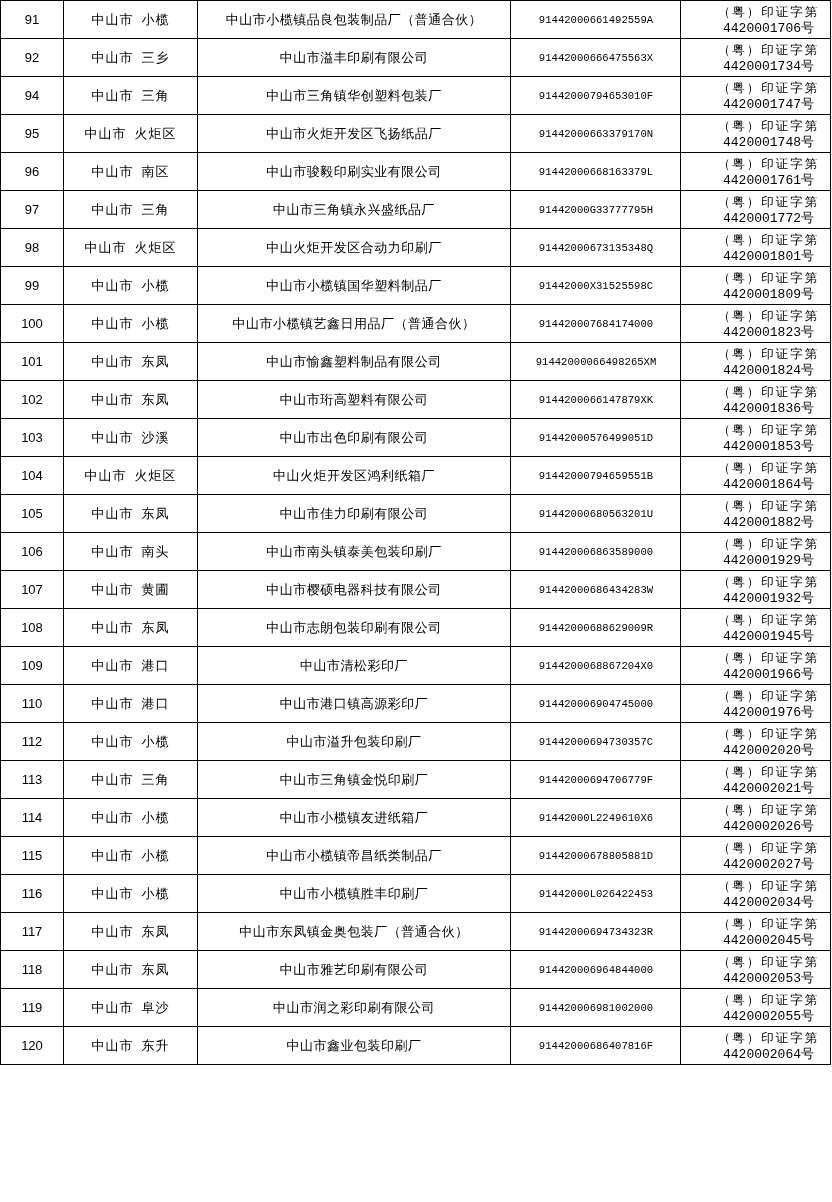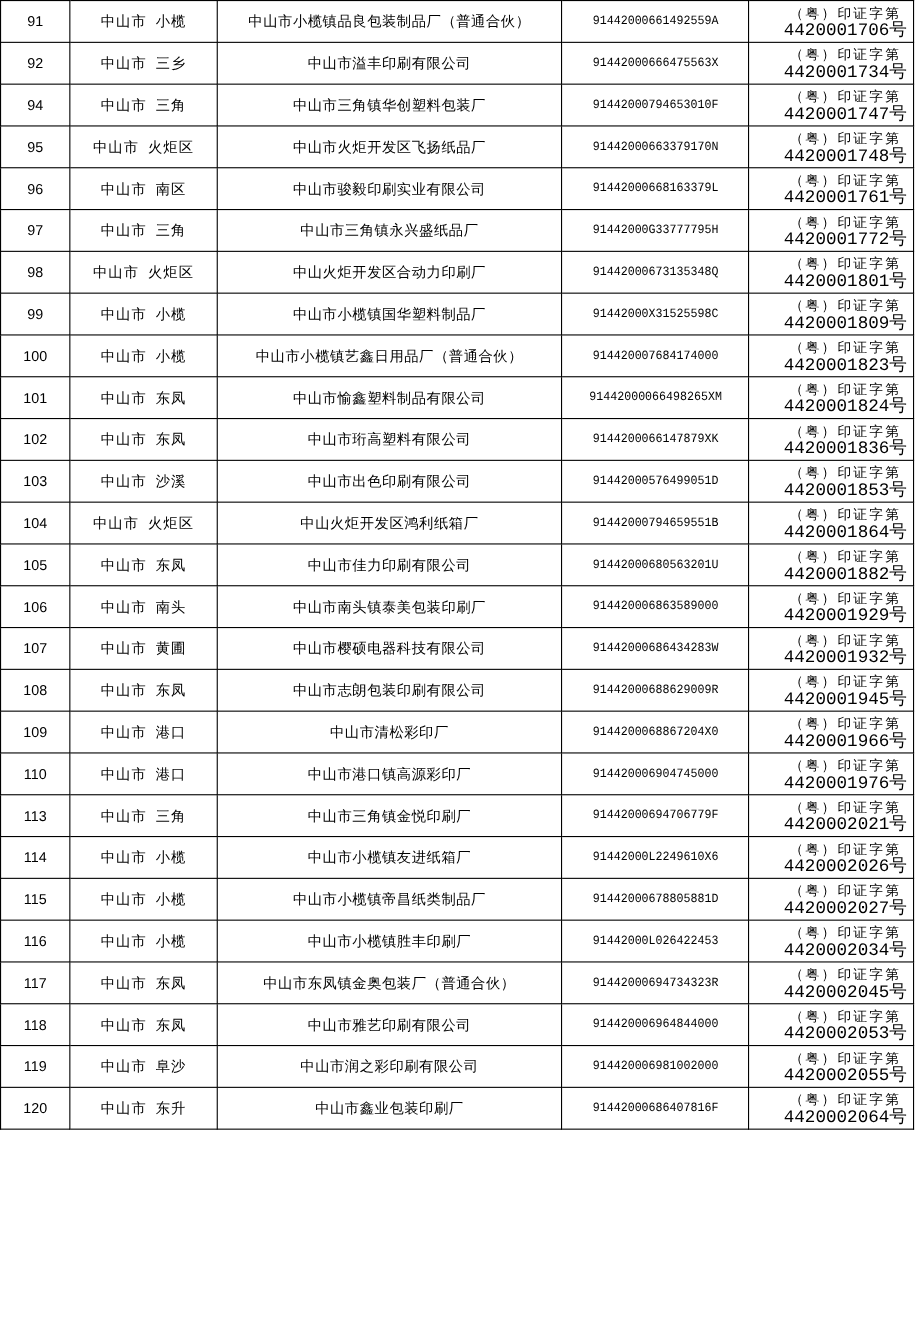--- a/index.html
+++ b/index.html
@@ -34,21 +34,21 @@
     transform: scaleX(0.92);
   }
   .sheet td.col-license {
     font-size: 12.5px;
     line-height: 17px;
     text-align: center;
     padding-left: 26px;
     white-space: normal;
   }
   .lic-line1 { display: block; letter-spacing: 2px; }
-  .lic-line2 { display: block; font-family: "Liberation Mono", "DejaVu Sans", monospace; font-size: 16px; }
+  .lic-line2 { display: block; font-family: "Liberation Mono", "DejaVu Sans", monospace; font-size: 13px; }
 </style>
 </head>
 <body>
 
 <table class="sheet">
   <colgroup>
     <col style="width:63px">
     <col style="width:134px">
     <col style="width:313px">
     <col style="width:170px">
@@ -239,20 +239,30 @@
         <td class="col-seq">110</td>
         <td class="col-region"><span>中山市</span><span class="gap"></span><span>港口</span></td>
         <td class="col-name">中山市港口镇高源彩印厂</td>
         <td class="col-code">914420006904745000</td>
         <td class="col-license">
           <span class="lic-line1">（粤）印证字第</span>
           <span class="lic-line2">4420001976号</span>
         </td>
       </tr>
       <tr>
+        <td class="col-seq">112</td>
+        <td class="col-region"><span>中山市</span><span class="gap"></span><span>小榄</span></td>
+        <td class="col-name">中山市溢升包装印刷厂</td>
+        <td class="col-code">91442000694730357C</td>
+        <td class="col-license">
+          <span class="lic-line1">（粤）印证字第</span>
+          <span class="lic-line2">4420002020号</span>
+        </td>
+      </tr>
+      <tr>
         <td class="col-seq">113</td>
         <td class="col-region"><span>中山市</span><span class="gap"></span><span>三角</span></td>
         <td class="col-name">中山市三角镇金悦印刷厂</td>
         <td class="col-code">91442000694706779F</td>
         <td class="col-license">
           <span class="lic-line1">（粤）印证字第</span>
           <span class="lic-line2">4420002021号</span>
         </td>
       </tr>
       <tr>

